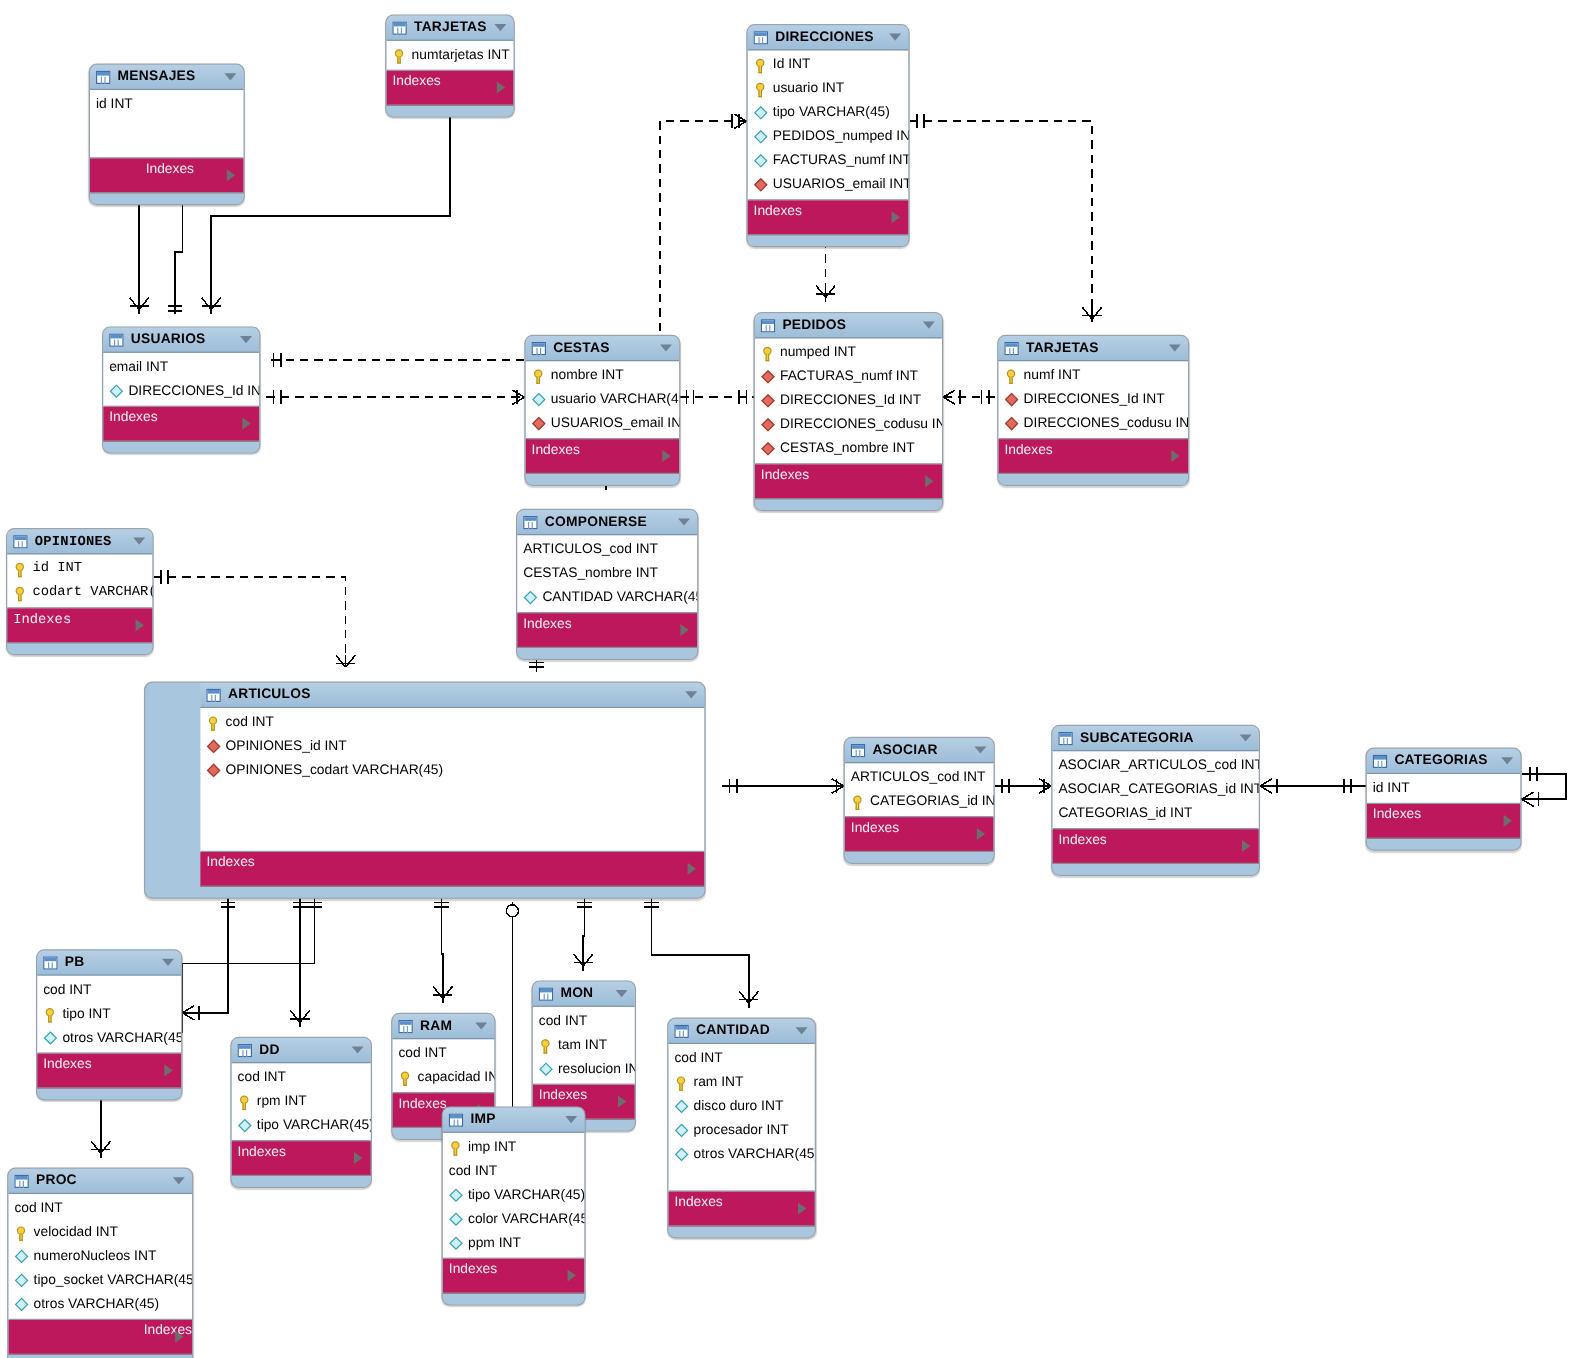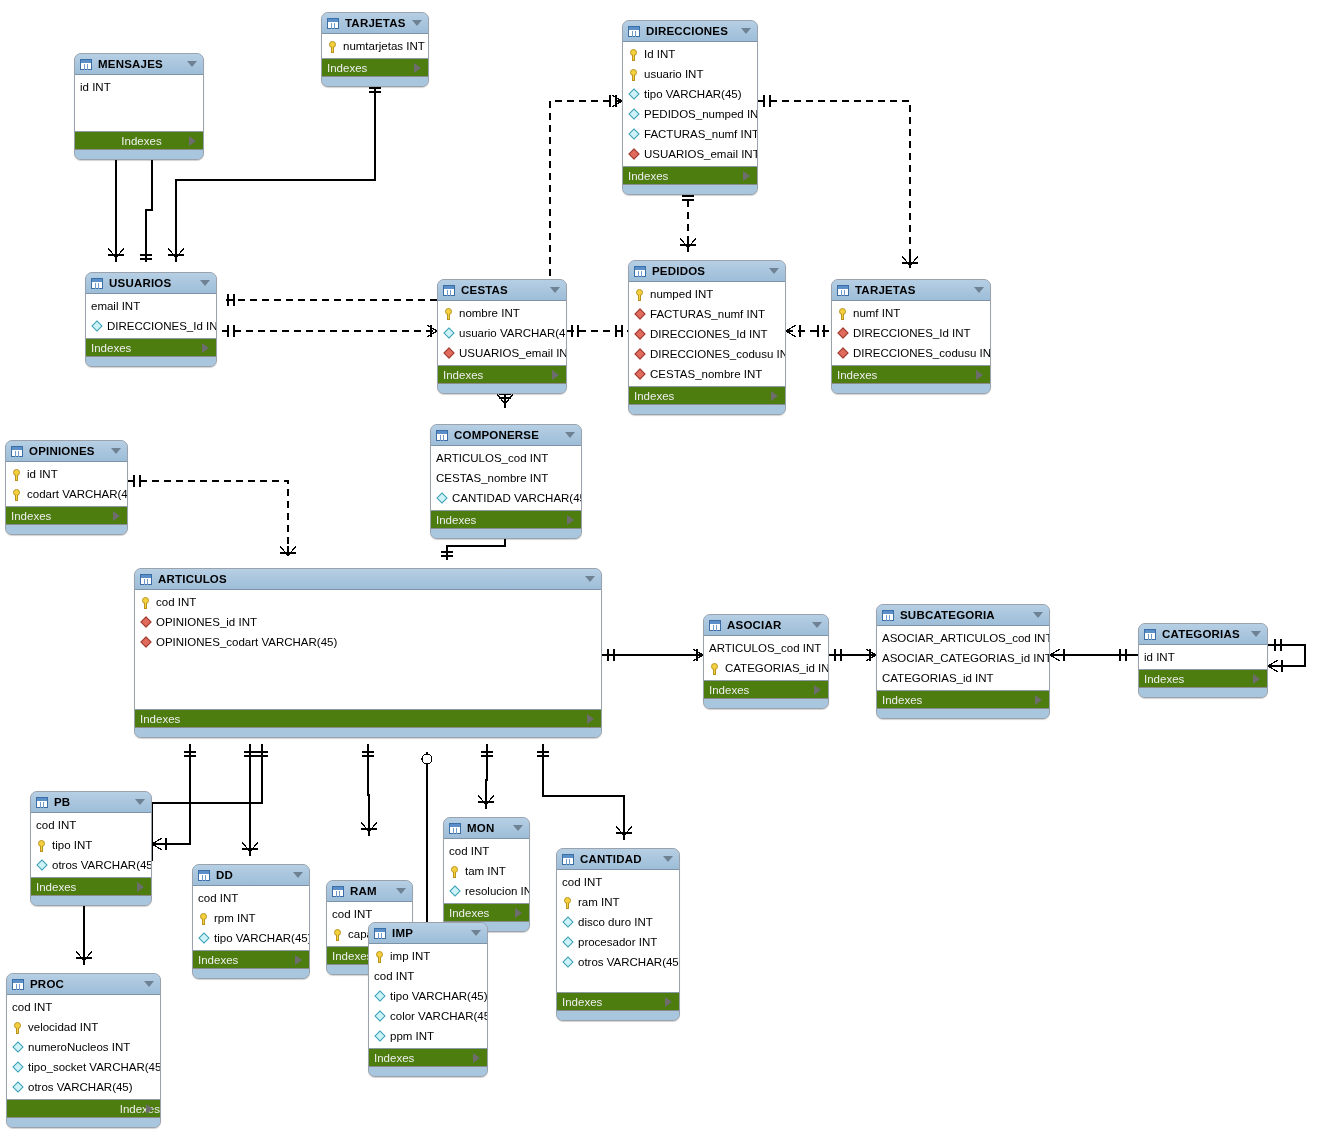--- a/index.html
+++ b/index.html
@@ -88,22 +88,22 @@
     transform:rotate(45deg);
   }
   
   .glyph.dia-red::before{
     content:"";position:absolute;left:1.5px;top:2.5px;width:8px;height:8px;
     background:#e06a5c;border:1px solid #9d3b30;box-sizing:border-box;
     transform:rotate(45deg);
   }
 
   .tbl-indexes{
-    height:18px;line-height:19px;
-    background:#4d7c0f;
+    height:29px;line-height:19px;
+    background:#be185d;
     border-bottom:1px solid #8b8b8b;
     color:#efefef;
     font-size:11.5px;
     padding-left:5px;
     position:relative;
     box-sizing:border-box;
     white-space:nowrap;
   }
   .tbl-indexes .exp{
     position:absolute;right:7px;top:50%;transform:translateY(-50%);
@@ -395,21 +395,21 @@
             <span class="txt">DIRECCIONES_Id INT</span>
           </div>
           <div class="field">
             <span class="glyph dia-red"></span>
             <span class="txt">DIRECCIONES_codusu INT</span>
           </div>
         </div>
         <div class="tbl-indexes"><span>Indexes</span><span class="exp"></span></div>
         <div class="tbl-foot"></div>
       </div>
-      <div class="table" style="left: 5px; top: 440px; width: 123px;">
+      <div class="table" style="left: 5px; top: 440px; width: 123px; font-family: Liberation Mono, monospace;">
         <div class="tbl-header">
           <span class="tbl-icon"></span>
           <span class="tbl-title">OPINIONES</span>
           <span class="tbl-caret"></span>
         </div>
         <div class="tbl-fields">
           <div class="field">
             <span class="glyph key"></span>
             <span class="txt">id INT</span>
           </div>
@@ -437,21 +437,21 @@
             <span class="txt">CESTAS_nombre INT</span>
           </div>
           <div class="field">
             <span class="glyph dia-blue"></span>
             <span class="txt">CANTIDAD VARCHAR(45)</span>
           </div>
         </div>
         <div class="tbl-indexes"><span>Indexes</span><span class="exp"></span></div>
         <div class="tbl-foot"></div>
       </div>
-      <div class="table" style="left: 134px; top: 568px; width: 468px;">
+      <div class="table" style="left: 120px; top: 568px; width: 468px; padding-left: 46px;">
         <div class="tbl-header">
           <span class="tbl-icon"></span>
           <span class="tbl-title">ARTICULOS</span>
           <span class="tbl-caret"></span>
         </div>
         <div class="tbl-fields" style="height: 120px;">
           <div class="field">
             <span class="glyph key"></span>
             <span class="txt">cod INT</span>
           </div>
@@ -563,21 +563,21 @@
             <span class="txt">rpm INT</span>
           </div>
           <div class="field">
             <span class="glyph dia-blue"></span>
             <span class="txt">tipo VARCHAR(45)</span>
           </div>
         </div>
         <div class="tbl-indexes"><span>Indexes</span><span class="exp"></span></div>
         <div class="tbl-foot"></div>
       </div>
-      <div class="table" style="left: 326px; top: 844px; width: 87px; margin-top: 36px;">
+      <div class="table" style="left: 326px; top: 844px; width: 87px;">
         <div class="tbl-header">
           <span class="tbl-icon"></span>
           <span class="tbl-title">RAM</span>
           <span class="tbl-caret"></span>
         </div>
         <div class="tbl-fields">
           <div class="field">
             <span class="glyph none"></span>
             <span class="txt">cod INT</span>
           </div>

